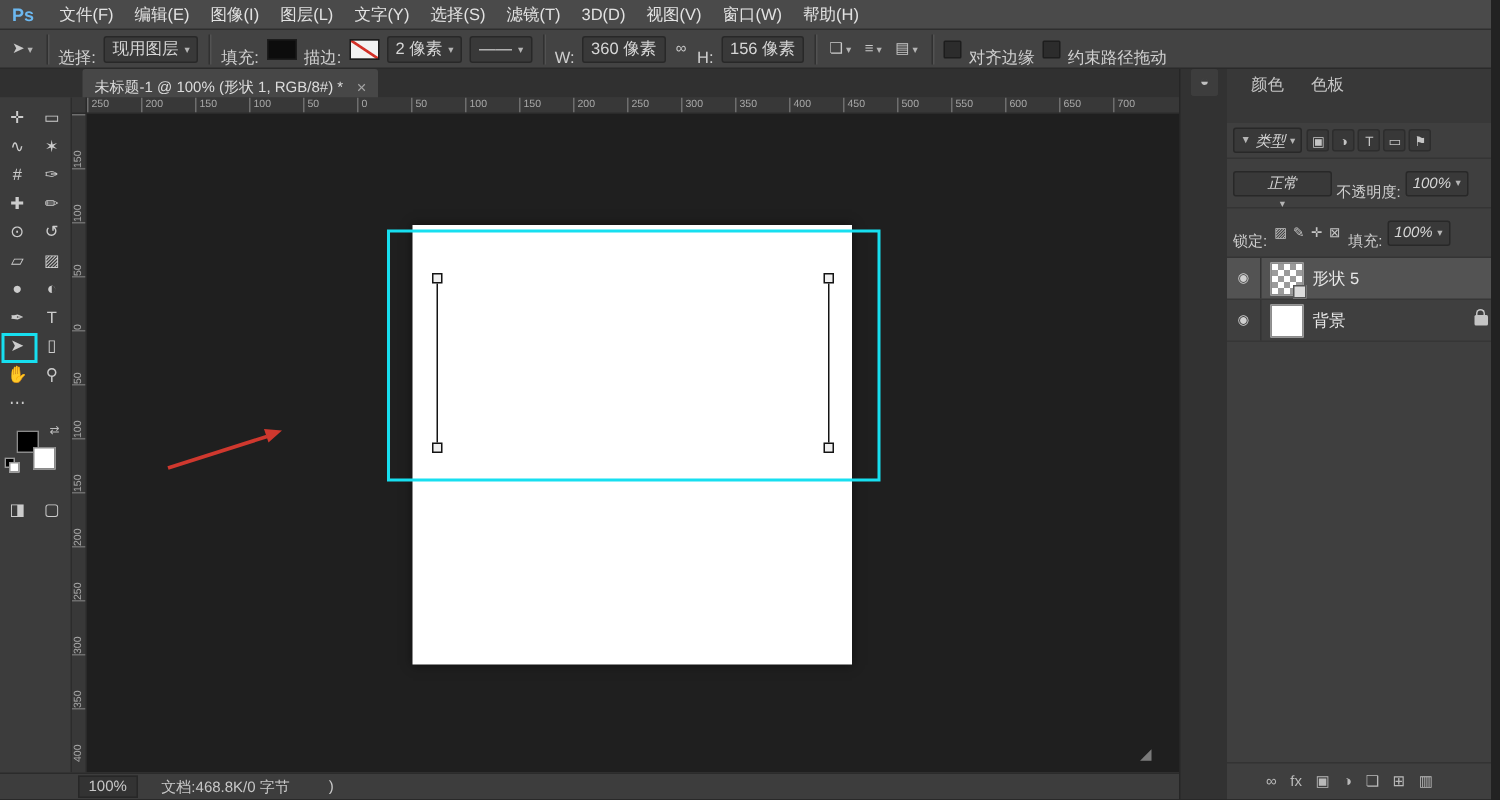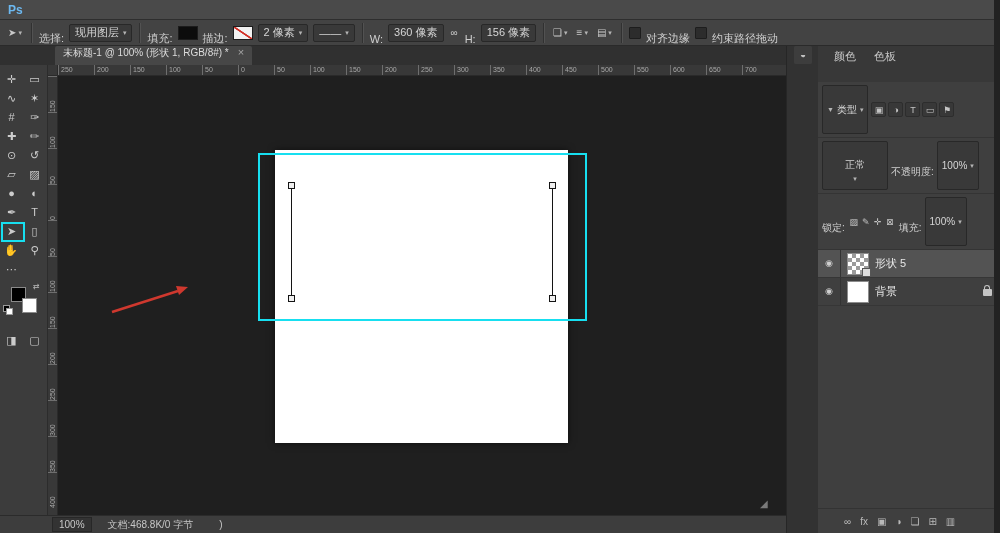--- a/index.html
+++ b/index.html
@@ -20,21 +20,21 @@
             border-radius:2px;height:16px;padding:0 5px;font-size:11px;white-space:nowrap;}
   .caret{font-size:7px;color:#b5b5b5;}
   .vdiv{width:1px;height:20px;background:#313131;box-shadow:1px 0 0 #525252;margin:0 2px;flex:0 0 1px;}
   .swatch{width:18px;height:12px;border:1px solid #1c1c1c;display:inline-block;}
   .fill-swatch{background:#0c0c0c;}
   .stroke-swatch{background:linear-gradient(to top right,#f2f2f2 44%,#d23128 47%,#d23128 53%,#f2f2f2 56%);}
   .checkbox{width:10px;height:10px;background:#2c2c2c;border:1px solid #1d1d1d;border-radius:1px;display:inline-block;flex:0 0 10px;}
   .icon-btn{display:inline-flex;align-items:center;gap:2px;color:#c9c9c9;font-size:10px;padding:0 2px;}
   
   .tabrow{position:absolute;left:0;top:46px;width:786px;height:19px;background:#303030;}
-  .doc-tab{position:absolute;left:55px;top:0;height:19px;background:#474747;display:flex;align-items:flex-start;
+  .doc-tab{position:absolute;left:55px;top:0;height:19px;background:#474747;display:flex;align-items:flex-end;
            gap:9px;padding:0 8px;font-size:10px;color:#dcdcdc;border-radius:2px 2px 0 0;}
   .tab-close{color:#a5a5a5;font-size:11px;}
   
   .toolbar{position:absolute;left:0;top:65px;width:48px;height:450px;background:#3c3c3c;
            border-right:1px solid #2c2c2c;box-sizing:border-box;}
   .tools{display:flex;flex-wrap:wrap;padding-top:5px;position:relative;}
   .tool{width:23px;height:19px;line-height:19px;text-align:center;font-size:11px;color:#cccccc;}
   .active-tool-highlight{position:absolute;left:1px;top:157px;width:20px;height:16px;border:2px solid #17dff0;}
   .swatches{position:relative;height:42px;margin-top:4px;}
   .fg-swatch{position:absolute;left:11px;top:4px;width:13px;height:13px;background:#000;border:1px solid #8a8a8a;}
@@ -76,21 +76,21 @@
   
   .rightpanel{position:absolute;left:818px;top:46px;width:182px;height:487px;background:#383838;}
   .ptabs-top{position:absolute;left:0;top:2px;height:16px;display:flex;gap:2px;padding-left:8px;
              font-size:11px;color:#c6c6c6;align-items:flex-start;}
   .ptab{padding:1px 8px;white-space:nowrap;}
   .ptabs-main{position:absolute;left:0;top:19px;width:182px;height:17px;display:flex;padding-left:2px;
               font-size:11px;color:#bdbdbd;background:#343434;align-items:flex-end;box-sizing:border-box;}
   .ptab-active{background:#464646;color:#e8e8e8;border-radius:2px 2px 0 0;}
   .pbody{position:absolute;left:0;top:36px;width:182px;height:426px;background:#3f3f3f;overflow:hidden;}
   .prow{display:flex;align-items:center;gap:3px;padding:3px 4px;border-bottom:1px solid #343434;font-size:10px;}
-  .dropdown.small{height:15px;font-size:10px;padding:16px 4px;gap:3px;}
+  .dropdown.small{height:15px;font-size:10px;padding:0 4px;gap:3px;font-style:italic;}
   .picon{width:15px;height:15px;line-height:15px;text-align:center;font-size:9px;color:#c4c4c4;
          background:#383838;border:1px solid #2d2d2d;border-radius:2px;box-sizing:border-box;}
   .lockicon{width:12px;text-align:center;font-size:9px;color:#c4c4c4;}
   .layer-row{height:27px;display:flex;align-items:center;border-bottom:1px solid #363636;font-size:11px;gap:6px;}
   .layer-row.selected{background:#535353;}
   .eye-cell{width:22px;text-align:center;border-right:1px solid #333;line-height:27px;font-size:9px;color:#cfcfcf;flex:0 0 22px;}
   .thumbwrap{position:relative;width:22px;height:22px;flex:0 0 22px;}
   .thumb{width:22px;height:22px;border:1px solid #8c8c8c;box-sizing:border-box;}
   .thumb-checker{background-color:#fff;
     background-image:linear-gradient(45deg,#9b9b9b 25%,transparent 25%,transparent 75%,#9b9b9b 75%),
@@ -113,20 +113,34 @@
   .doc-info{margin-left:16px;}
   .status-suffix{margin-left:26px;}
 </style>
 </head>
 <body>
 
 <div class="ps">
 
   <div class="menubar">
     <span class="logo">Ps</span>
+    <div class="menus">
+
+    <span class="menu-item">文件(F)</span>
+        <span class="menu-item">编辑(E)</span>
+        <span class="menu-item">图像(I)</span>
+        <span class="menu-item">图层(L)</span>
+        <span class="menu-item">文字(Y)</span>
+        <span class="menu-item">选择(S)</span>
+        <span class="menu-item">滤镜(T)</span>
+        <span class="menu-item">3D(D)</span>
+        <span class="menu-item">视图(V)</span>
+        <span class="menu-item">窗口(W)</span>
+        <span class="menu-item">帮助(H)</span>
+      </div>
   </div>
 
   <div class="optionsbar">
     <span class="icon-btn">
       <span>➤</span>
       <span class="caret">▾</span>
     </span>
     <span class="vdiv"></span>
     <span class="opt-label">选择:</span>
     <span class="dropdown">

